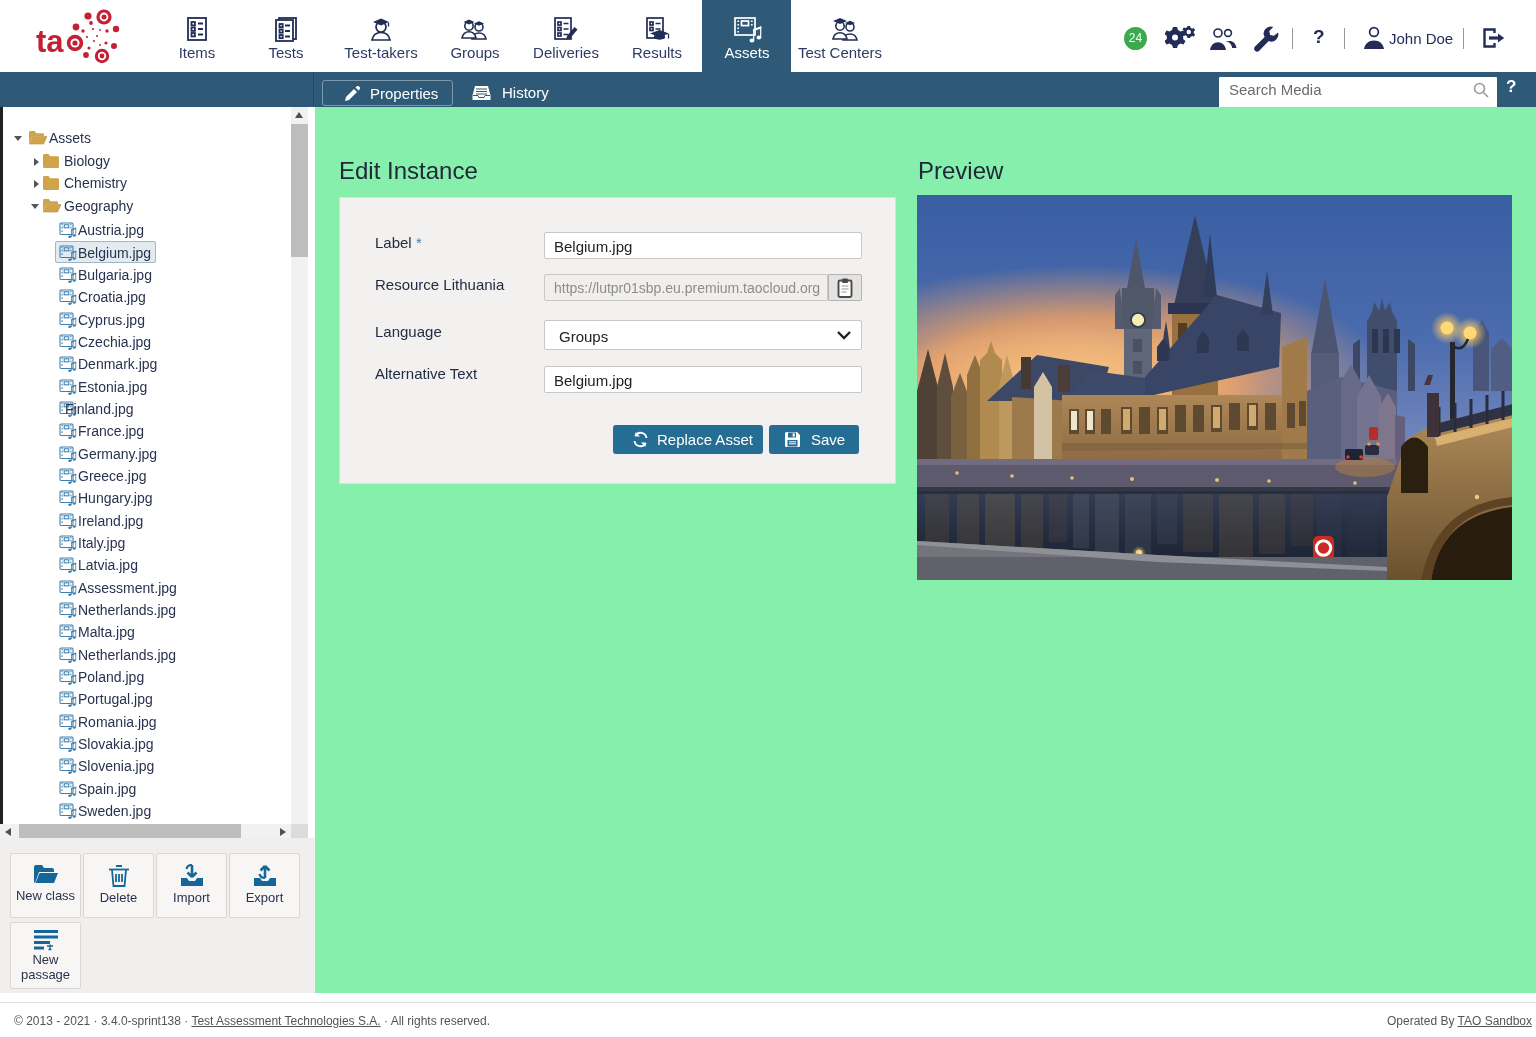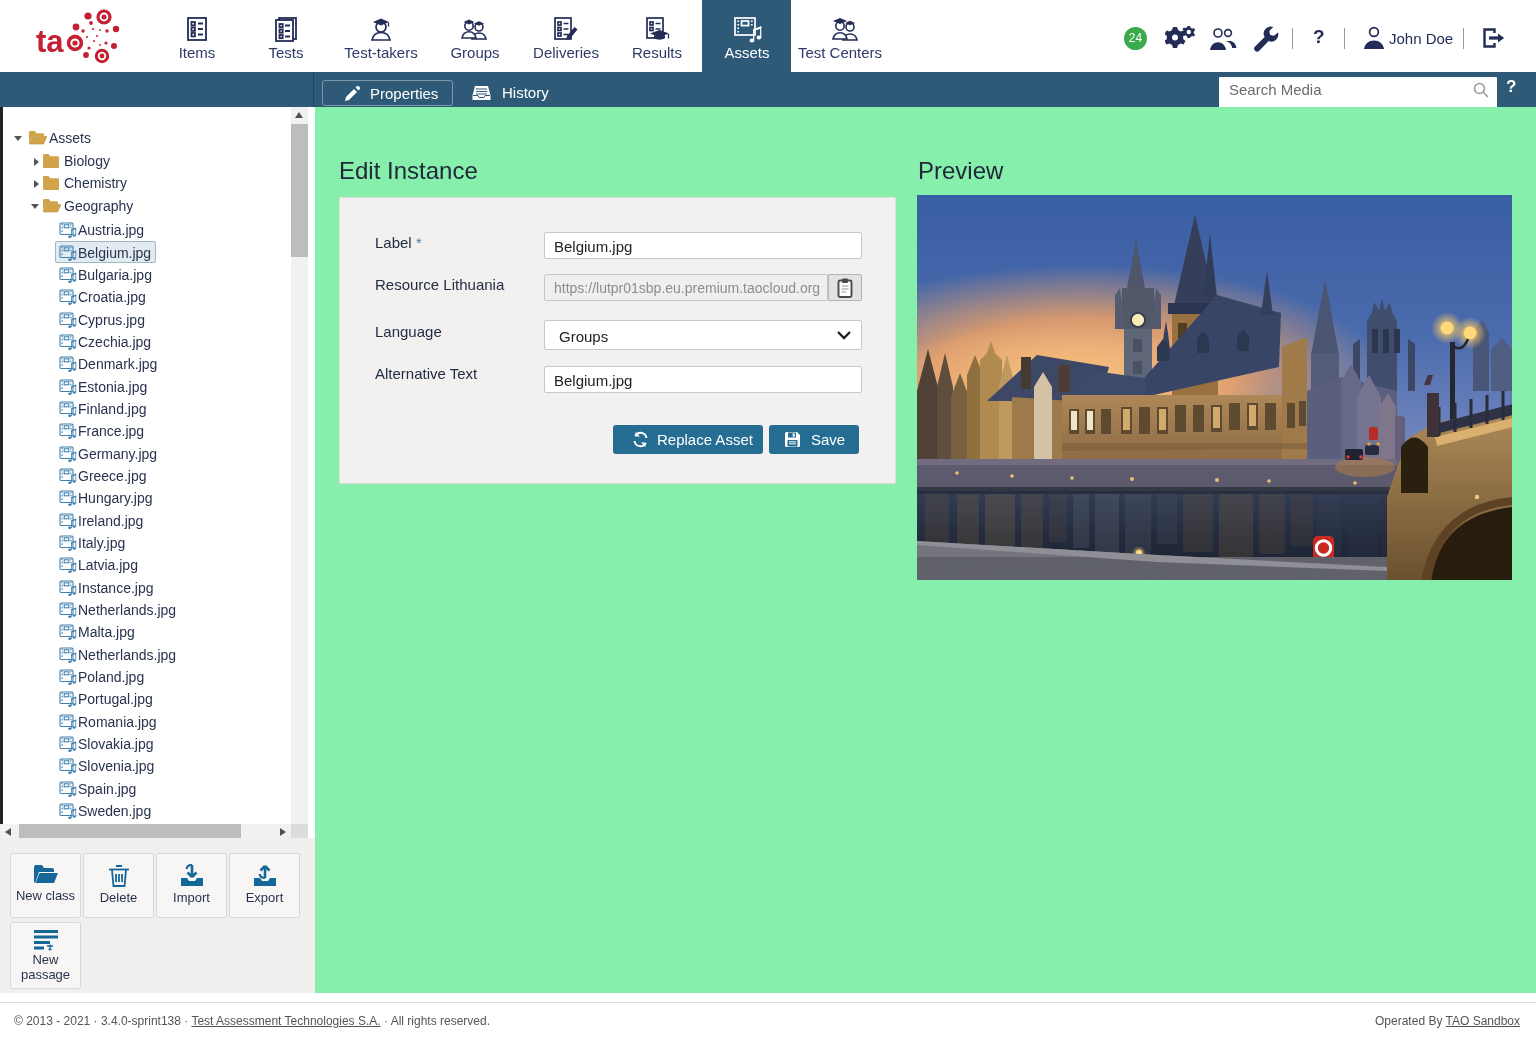--- a/index.html
+++ b/index.html
@@ -60,21 +60,21 @@
 .finput { position:absolute; left:229px; width:318px; height:27px; background:#fff; border:1px solid #c9c8c6; border-radius:2px; font-size:15px; color:#222; }
 .finput .txt { position:absolute; left:9px; top:5px; }
 #resinput { width:284px; background:#f0efed; color:#8d8d8d; overflow:hidden; font-size:14px; }
 #clipbtn { position:absolute; left:489px; width:34px; height:27px; background:#e4e3e1; border:1px solid #b5b4b2; border-radius:0 2px 2px 0; }
 .btn { position:absolute; height:29px; background:#266d93; border-radius:3px; color:#fff; font-size:15px; }
 .btn svg { position:absolute; }
 
 
 #footer { position:absolute; left:0; top:1002px; width:1536px; height:35px; background:#fff; border-top:1px solid #ddd; font-size:12px; color:#555; }
 #footer .l { position:absolute; left:14px; top:11px; }
-#footer .r { position:absolute; right:16px; top:11px;margin-left:21px; }
+#footer .r { position:absolute; right:4px; top:11px;margin-left:21px; }
 #footer a { color:#555; text-decoration:underline; }
 </style>
 </head>
 <body>
 
 <div id="topbar">
   <svg id="logo" style="position:absolute;left:36px;top:6px" width="88" height="62" viewBox="0 0 88 62">
     <text x="0" y="46" font-family="Liberation Sans, sans-serif" font-size="31" font-weight="bold" fill="#c41f33">ta</text>
     <g fill="#c41f33">
       <circle cx="39" cy="37" r="8.2"></circle>
@@ -485,21 +485,21 @@
               <rect x="5.2" y="2.8" width="4.6" height="3"></rect>
             </g>
             <g fill="#4180ae">
               <ellipse cx="10.8" cy="14.8" rx="1.6" ry="1.25"></ellipse>
               <ellipse cx="15.2" cy="13.5" rx="1.6" ry="1.25"></ellipse>
               <path d="M12 14.8l.8.1V7.6l-.8-.1zM16.4 13.5l.8.1V6.3l-.8-.1z"></path>
               <path d="M12.1 7.2l5.1-1.6v1.5l-5.1 1.6z"></path>
             </g>
           </svg>
         </span>
-        <span class="tlabel" style="left:78px">Finland.jpg</span>
+        <span class="tlabel" style="left:65px">Finland.jpg</span>
       </div>
       <div class="trow" style="left:0;top:314.27px">
         <span style="position:absolute;left:59px;top:0px">
           <svg width="18" height="17" viewBox="0 0 18 17">
             <g fill="none" stroke="#4180ae" stroke-width="1.1">
               <rect x="1" y="1" width="13" height="11.5" rx="1"></rect>
               <path d="M3.1 1.4v1.8M3.1 4.8v1.8M3.1 8.2v1.8M11.9 1.4v1.8M11.9 4.8v1.8"></path>
               <rect x="5.2" y="2.8" width="4.6" height="3"></rect>
             </g>
             <g fill="#4180ae">
@@ -629,21 +629,21 @@
               <rect x="5.2" y="2.8" width="4.6" height="3"></rect>
             </g>
             <g fill="#4180ae">
               <ellipse cx="10.8" cy="14.8" rx="1.6" ry="1.25"></ellipse>
               <ellipse cx="15.2" cy="13.5" rx="1.6" ry="1.25"></ellipse>
               <path d="M12 14.8l.8.1V7.6l-.8-.1zM16.4 13.5l.8.1V6.3l-.8-.1z"></path>
               <path d="M12.1 7.2l5.1-1.6v1.5l-5.1 1.6z"></path>
             </g>
           </svg>
         </span>
-        <span class="tlabel" style="left:78px">Instance.jpg</span>
+        <span class="tlabel" style="left:78px">Assessment.jpg</span>
       </div>
       <div class="trow" style="left:0;top:492.90999999999997px">
         <span style="position:absolute;left:59px;top:0px">
           <svg width="18" height="17" viewBox="0 0 18 17">
             <g fill="none" stroke="#4180ae" stroke-width="1.1">
               <rect x="1" y="1" width="13" height="11.5" rx="1"></rect>
               <path d="M3.1 1.4v1.8M3.1 4.8v1.8M3.1 8.2v1.8M11.9 1.4v1.8M11.9 4.8v1.8"></path>
               <rect x="5.2" y="2.8" width="4.6" height="3"></rect>
             </g>
             <g fill="#4180ae">

